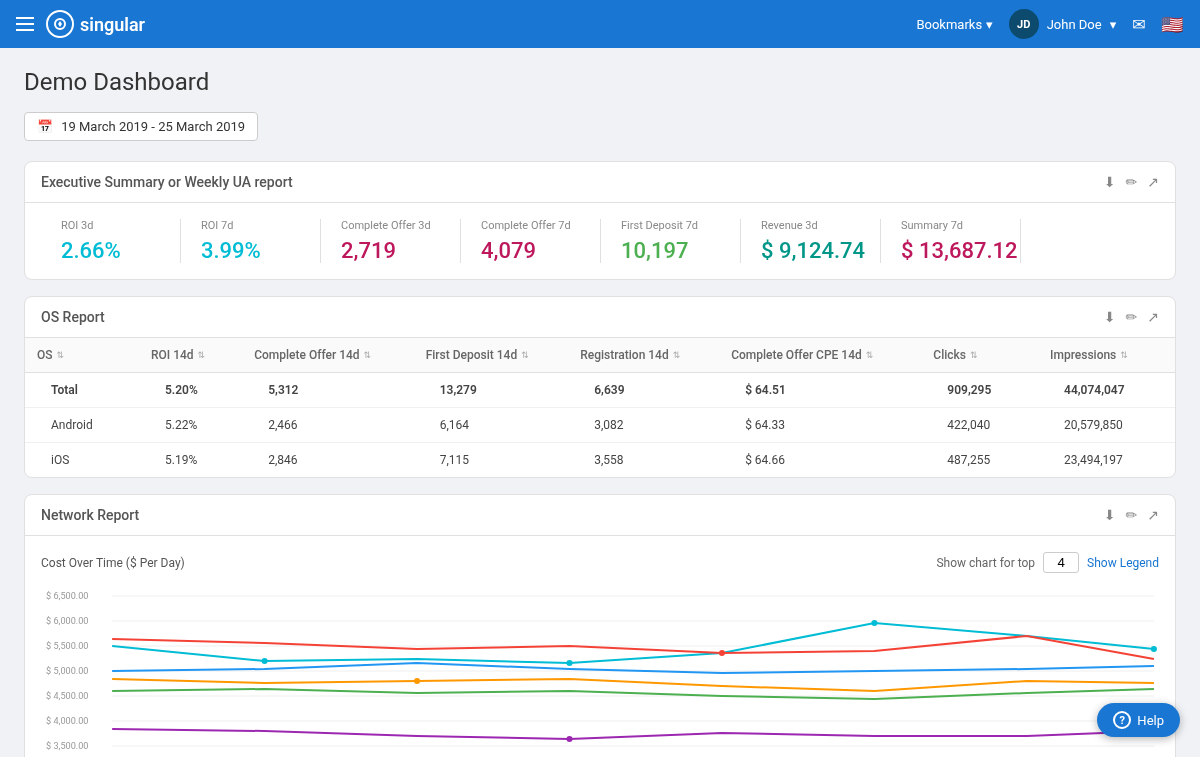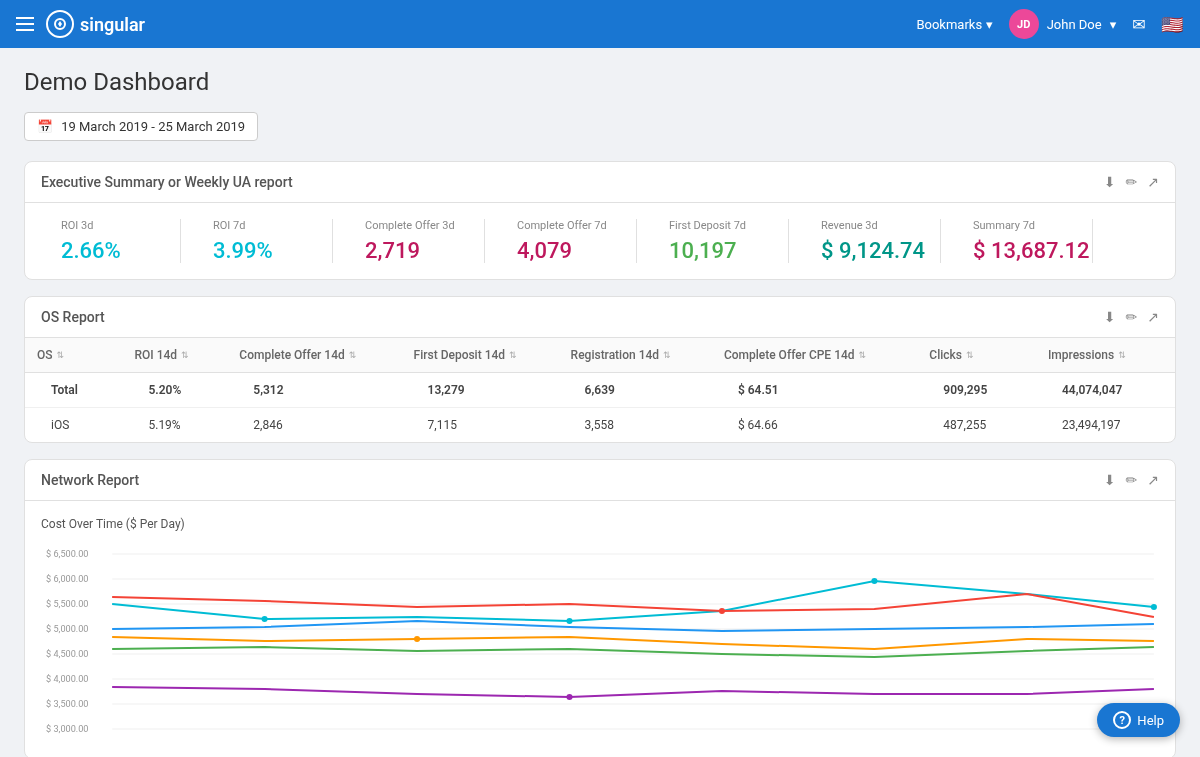--- a/index.html
+++ b/index.html
@@ -15,41 +15,41 @@
       color: white;
     }
     .header-left { display: flex; align-items: center; gap: 12px; flex: 1; text-align: right; }
     .hamburger { cursor: pointer; display: flex; flex-direction: column; gap: 4px; }
     .hamburger span { width: 18px; height: 2px; background: white; display: block; }
     .logo { display: flex; align-items: center; gap: 6px; font-size: 18px; font-weight: 600; }
     .logo-circle { width: 28px; height: 28px; border: 2.5px solid white; border-radius: 50%; display: flex; align-items: center; justify-content: center; }
     .header-right { display: flex; align-items: center; gap: 16px; }
     .bookmarks-btn { display: flex; align-items: center; gap: 4px; cursor: pointer; font-size: 13px; justify-content: flex-end; }
     .user-btn { display: flex; align-items: center; gap: 8px; cursor: pointer; }
-    .user-avatar { width: 30px; height: 30px; border-radius: 50%; background: #ec4899; display: flex; align-items: center; justify-content: center; font-size: 11px; font-weight: bold; }
+    .user-avatar { width: 30px; height: 30px; border-radius: 50%; background: #0c4a6e; display: flex; align-items: center; justify-content: center; font-size: 11px; font-weight: bold; }
     .flag { font-size: 18px; }
     .msg-icon { font-size: 16px; cursor: pointer; }
 
     
     .main { padding: 20px 24px; }
     .page-title { font-size: 24px; font-weight: 400; color: #333; margin-bottom: 16px; }
 
     
     .date-range { display: inline-flex; align-items: center; gap: 8px; border: 1px solid #ccc; border-radius: 4px; padding: 6px 12px; background: white; cursor: pointer; margin-bottom: 20px; font-size: 13px; }
 
     
     .section { background: white; border-radius: 8px; margin-bottom: 16px; border: 1px solid #e0e0e0; }
     .section-header { display: flex; align-items: center; justify-content: space-between; padding: 12px 16px; border-bottom: 1px solid #e0e0e0; }
     .section-title { font-size: 14px; font-weight: 500; color: #555; }
     .section-actions { display: flex; gap: 10px; align-items: center; }
     .action-icon { font-size: 14px; cursor: pointer; color: #888; }
 
     
     .summary-scroll { overflow-x: auto; }
-    .summary-cards { display: flex; padding: 16px; gap: 12px; }
+    .summary-cards { display: flex; padding: 16px; gap: 0; }
     .summary-card { min-width: 140px; padding: 0 20px; border-right: 1px solid #e0e0e0; }
     .summary-card:last-child { border-right: none; }
     .card-label { font-size: 11px; color: #888; margin-bottom: 6px; white-space: nowrap; }
     .card-value { font-size: 22px; font-weight: 500; white-space: nowrap; }
     .cyan { color: #00bcd4; }
     .orange { color: #be185d; }
     .purple { color: #9c27b0; }
     .green { color: #4caf50; }
     .teal { color: #009688; }
 
@@ -215,20 +215,30 @@
               <td>Total</td>
               <td>5.20%</td>
               <td>5,312</td>
               <td>13,279</td>
               <td>6,639</td>
               <td>$ 64.51</td>
               <td>909,295</td>
               <td>44,074,047</td>
             </tr>
             <tr>
+              <td>Android</td>
+              <td>5.22%</td>
+              <td>2,466</td>
+              <td>6,164</td>
+              <td>3,082</td>
+              <td>$ 64.33</td>
+              <td>422,040</td>
+              <td>20,579,850</td>
+            </tr>
+            <tr>
               <td>iOS</td>
               <td>5.19%</td>
               <td>2,846</td>
               <td>7,115</td>
               <td>3,558</td>
               <td>$ 64.66</td>
               <td>487,255</td>
               <td>23,494,197</td>
             </tr>
           </tbody>
@@ -242,20 +252,25 @@
       <span class="section-title">Network Report</span>
       <div class="section-actions">
         <span class="action-icon">⬇</span>
         <span class="action-icon">✏</span>
         <span class="action-icon">↗</span>
       </div>
     </div>
     <div class="chart-container">
       <div class="chart-header">
         <span class="chart-title">Cost Over Time ($ Per Day)</span>
+        <div class="chart-controls">
+          <span>Show chart for top</span>
+          <input class="chart-top-input" type="text" value="4" style="">
+          <span class="show-legend">Show Legend</span>
+        </div>
       </div>
 
       <div class="chart-area">
         <svg class="line-chart" viewBox="0 0 1100 200" preserveAspectRatio="none">
 
           <text x="5" y="18" font-size="9" fill="#999">$ 6,500.00</text>
           <text x="5" y="43" font-size="9" fill="#999">$ 6,000.00</text>
           <text x="5" y="68" font-size="9" fill="#999">$ 5,500.00</text>
           <text x="5" y="93" font-size="9" fill="#999">$ 5,000.00</text>
           <text x="5" y="118" font-size="9" fill="#999">$ 4,500.00</text>

